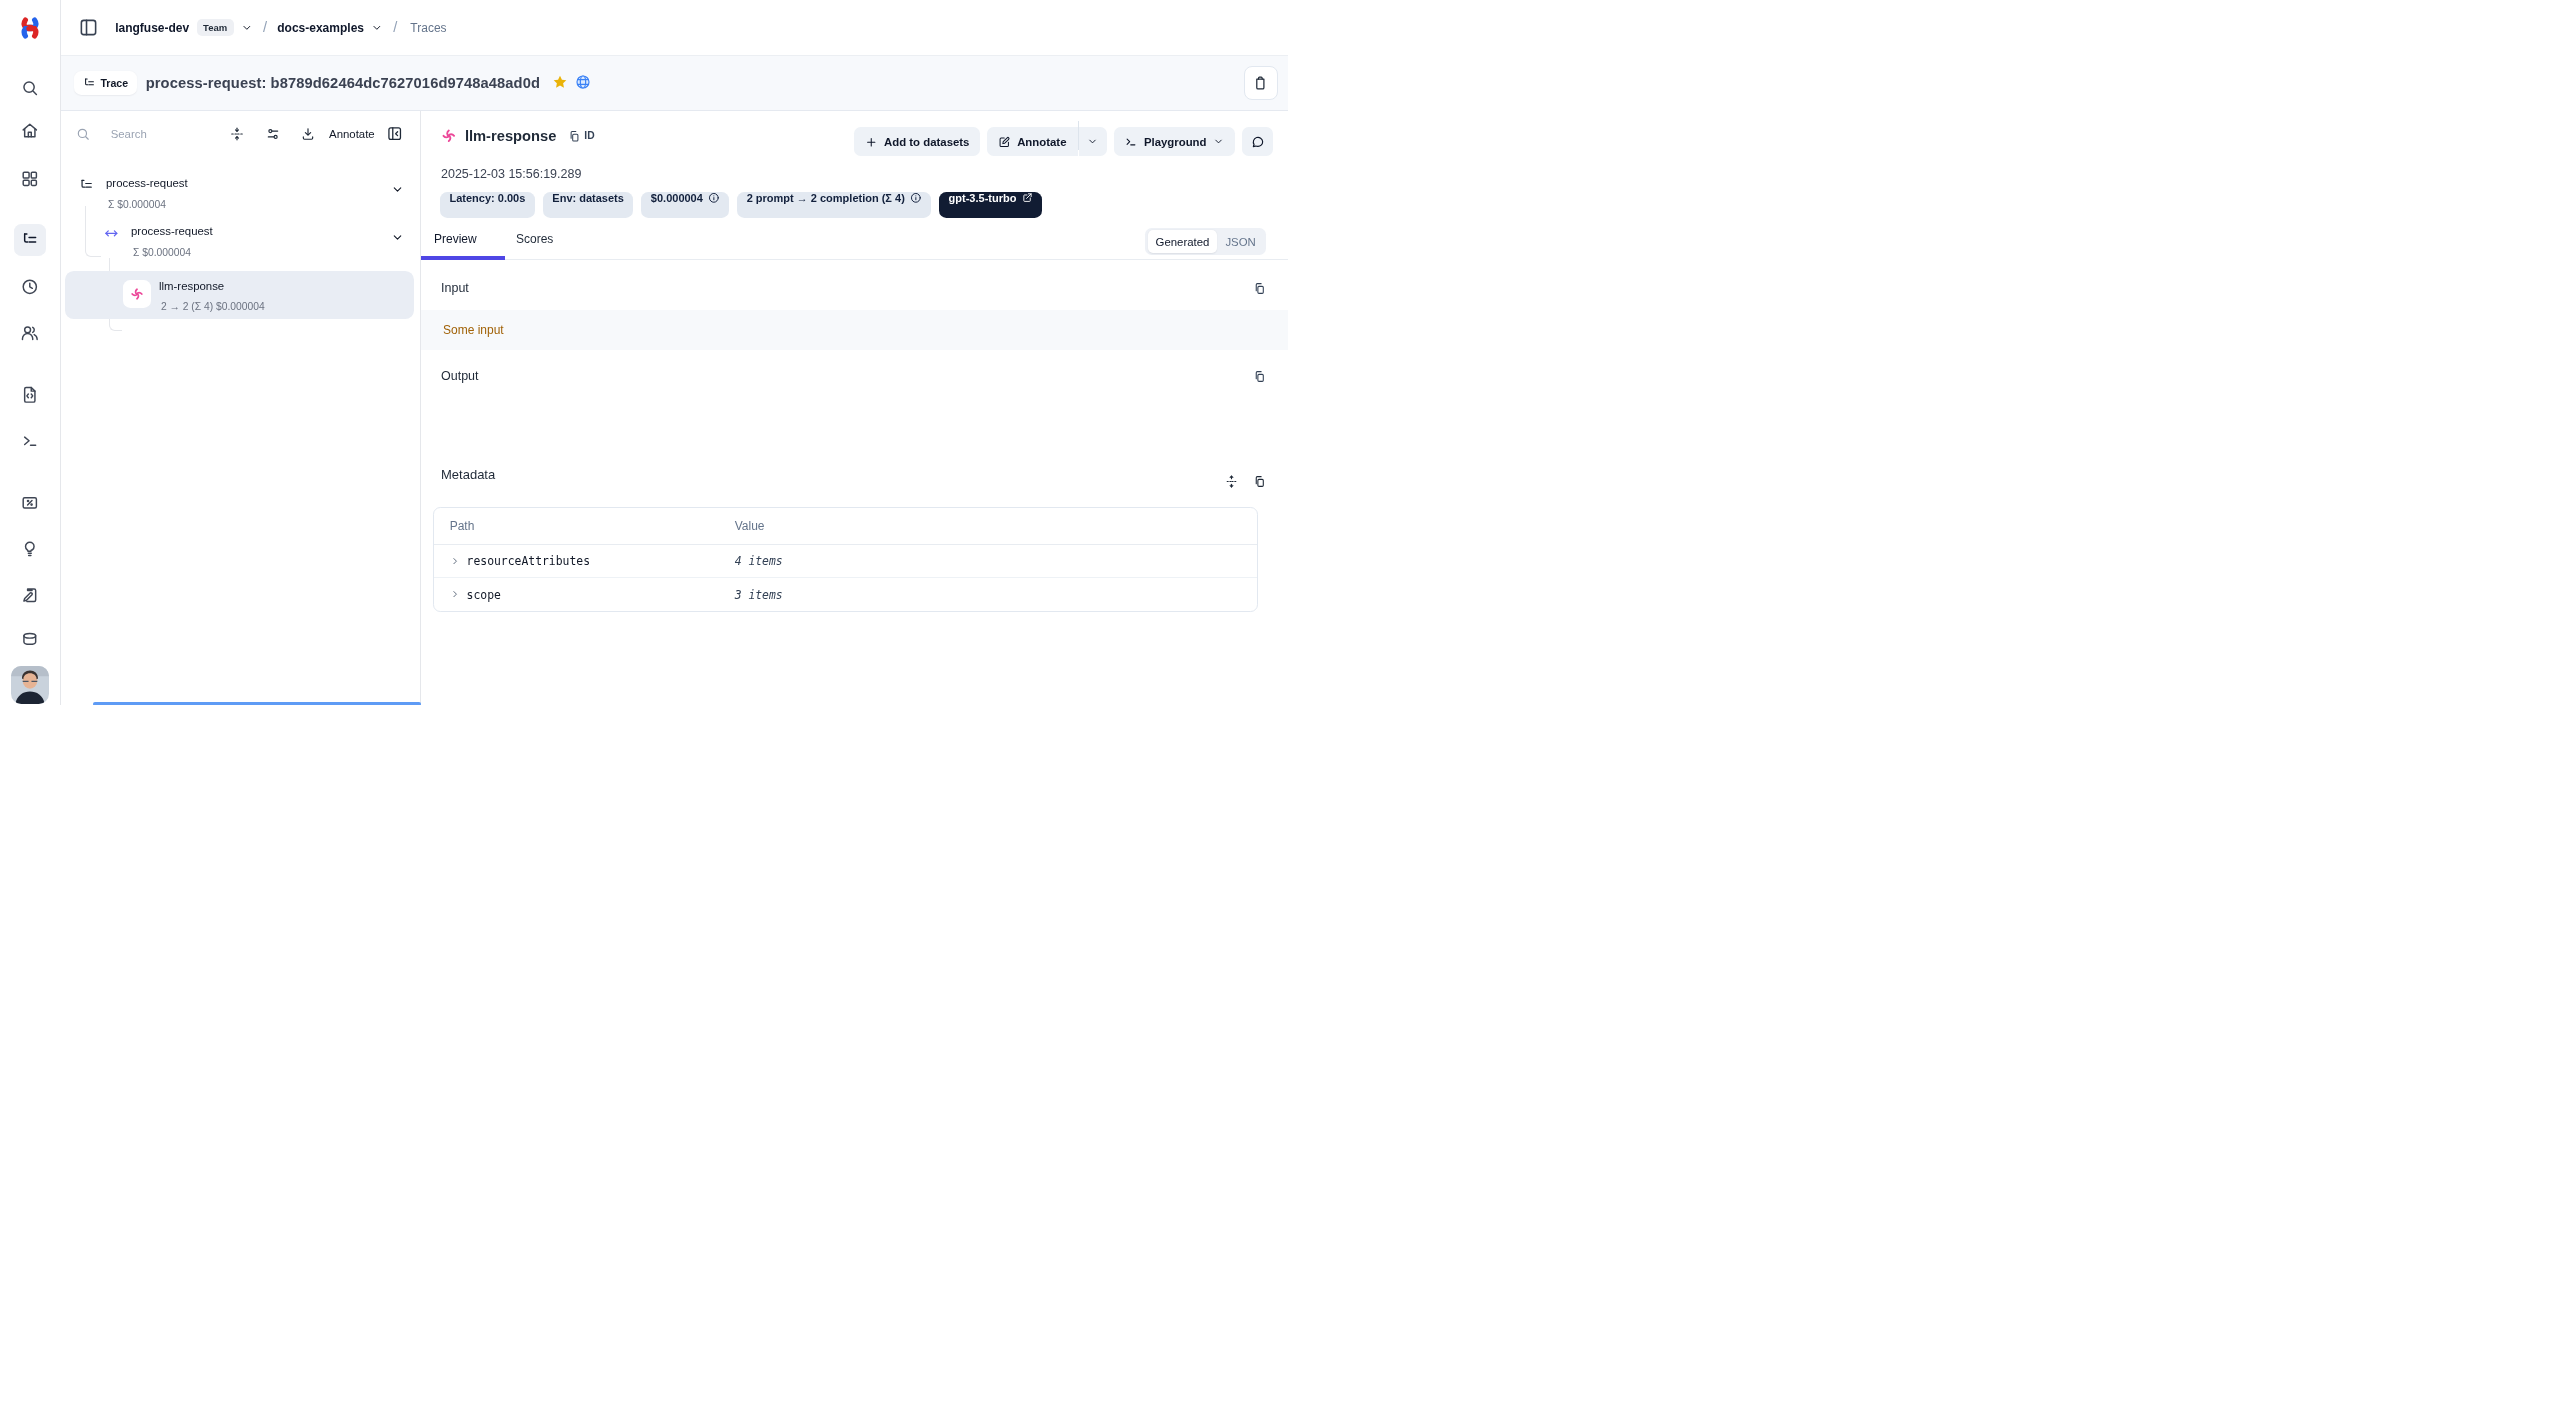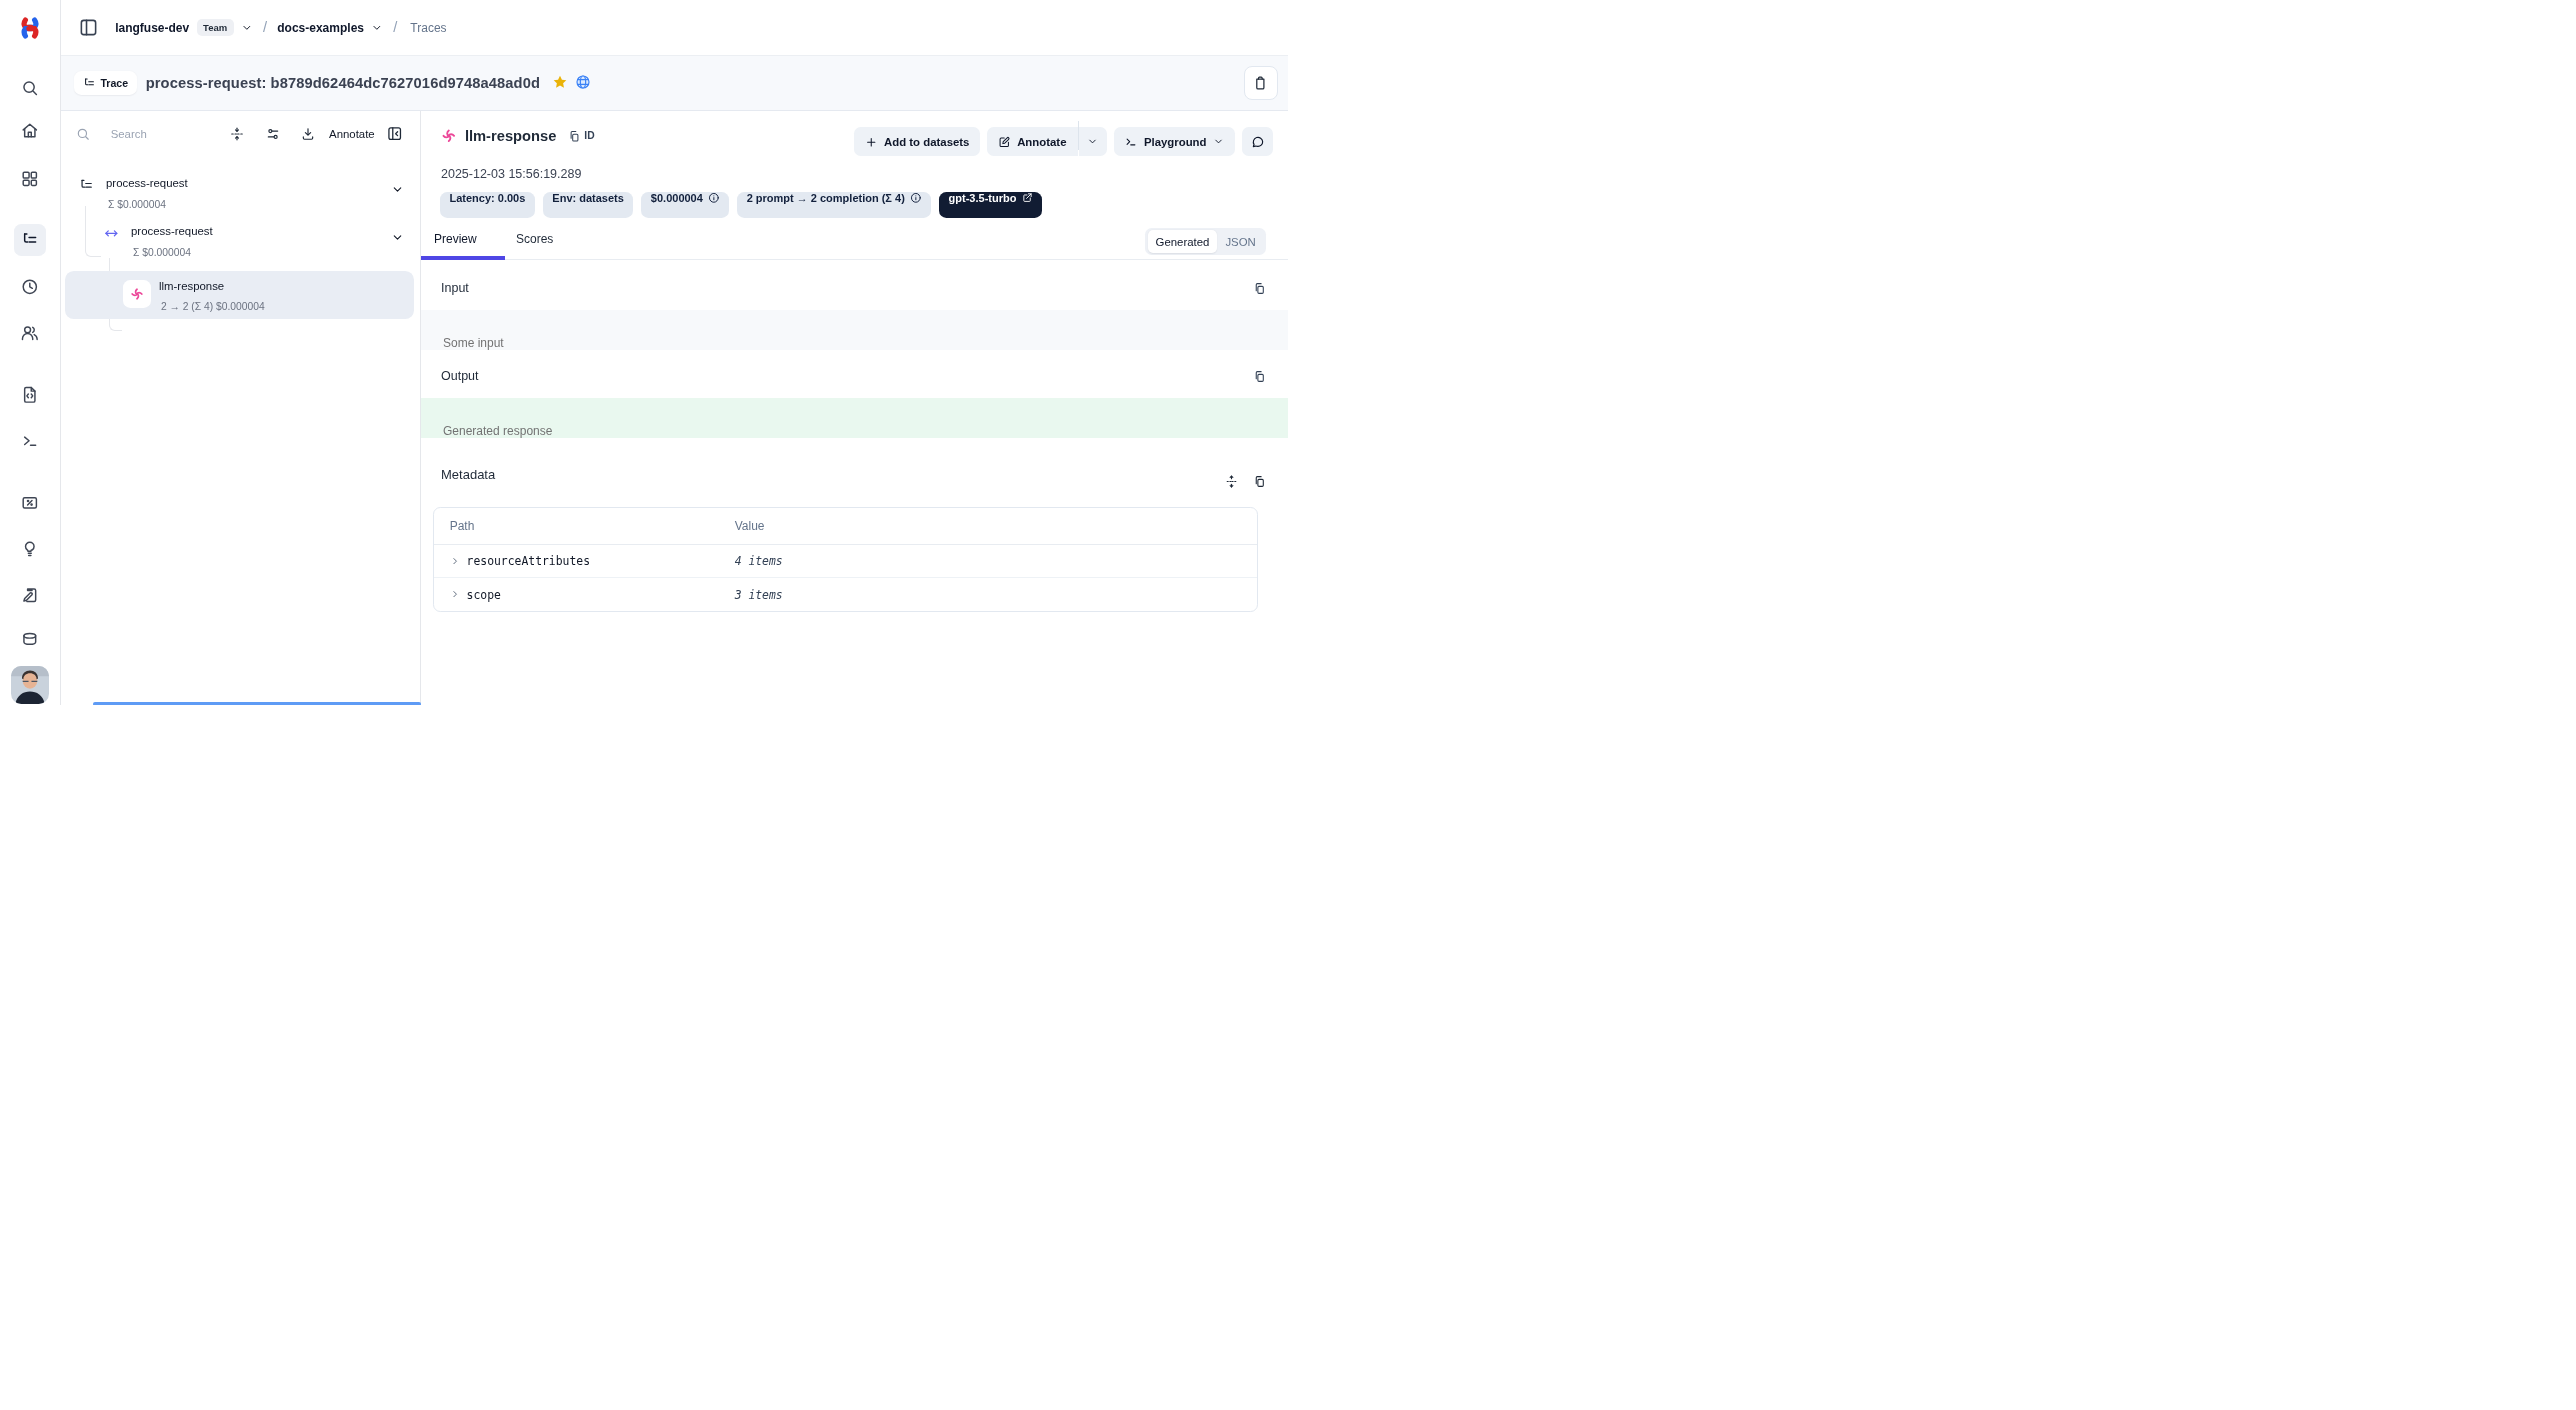--- a/index.html
+++ b/index.html
@@ -74,21 +74,21 @@
 
   .d-tabs { position:absolute; left:0; top:117px; width:100%; height:32px; border-bottom:0.7px solid #e8ecf1; }
   .tab { position:absolute; top:4.4px; font-size:12px; color:#0f172a; cursor:pointer; }
   .tab-underline { position:absolute; left:0; bottom:-0.7px; width:84px; height:3.7px; background:#4f46e5; }
   .fmt-toggle { position:absolute; right:22px; top:0; height:27px; background:#eef1f6; border-radius:6.6px; padding:2.2px; display:flex; align-items:center; }
   .fmt-opt { height:23px; display:flex; align-items:center; padding:0 8px; font-size:11.4px; border-radius:5.1px; color:#64748b; cursor:pointer; }
   .fmt-opt.active { background:#fff; color:#0f172a; box-shadow:0 0.7px 1.5px rgba(15,23,42,.08); }
 
   .sec-head { position:absolute; left:20px; font-size:12.5px; font-weight:500; color:#1f2937; }
   .sec-copy { position:absolute; right:17.6px; width:22px; height:22px; display:flex; align-items:center; justify-content:center; color:#334155; cursor:pointer; }
-  .band { position:absolute; left:0; width:100%; height:40px; display:flex; align-items:flex-end; padding-left:22px; font-size:12px; color:#737373; }
+  .band { position:absolute; left:0; width:100%; height:40px; display:flex; align-items:center; padding-left:22px; font-size:12px; color:#a16207; }
   .band.gray { background:#f7f9fb; }
   .band.green { background:#e9f8ef; }
 
   .meta-icons { position:absolute; top:359px; right:17.6px; display:flex; gap:5.9px; color:#1f2937; }
   .meta-icons .mi { width:22px; height:22px; display:flex; align-items:center; justify-content:center; cursor:pointer; }
 
   .meta-table { position:absolute; left:11.7px; top:396px; width:825px; border:0.7px solid #e2e8f0; border-radius:7.3px; overflow:hidden; background:#fff; }
   .mt-head { display:flex; height:37px; align-items:center; border-bottom:0.7px solid #e8ecf1; }
   .mt-head .c1, .mt-head .c2 { font-size:12px; color:#64748b; }
   .c1 { width:301px; padding-left:16px; }
@@ -486,23 +486,20 @@
       <span>Some input</span>
     </div>
 
     <span class="sec-head" style="top:258px;">Output</span>
     <div class="sec-copy" style="top:254px;">
       <svg class="ic" width="13" height="13" viewBox="0 0 24 24">
           <rect x="9" y="8" width="10" height="13" rx="2"></rect>
           <path d="M6 16V5a2 2 0 0 1 2-2h7"></path>
         </svg>
     </div>
-    <div class="band green" style="top:287px;">
-      <span>Generated response</span>
-    </div>
 
     <span class="sec-head" style="top:356px; font-size:13px;">Metadata</span>
     <div class="meta-icons">
       <div class="mi">
         <svg class="ic" width="13" height="13" viewBox="0 0 24 24">
             <path d="M12 2v5"></path>
             <path d="m9.5 4.5 2.5-2.5 2.5 2.5"></path>
             <path d="M12 22v-5"></path>
             <path d="m9.5 19.5 2.5 2.5 2.5-2.5"></path>
             <path d="M4 12h2M9 12h2M13 12h2M18 12h2" stroke-dasharray="2.5 2.5"></path>

